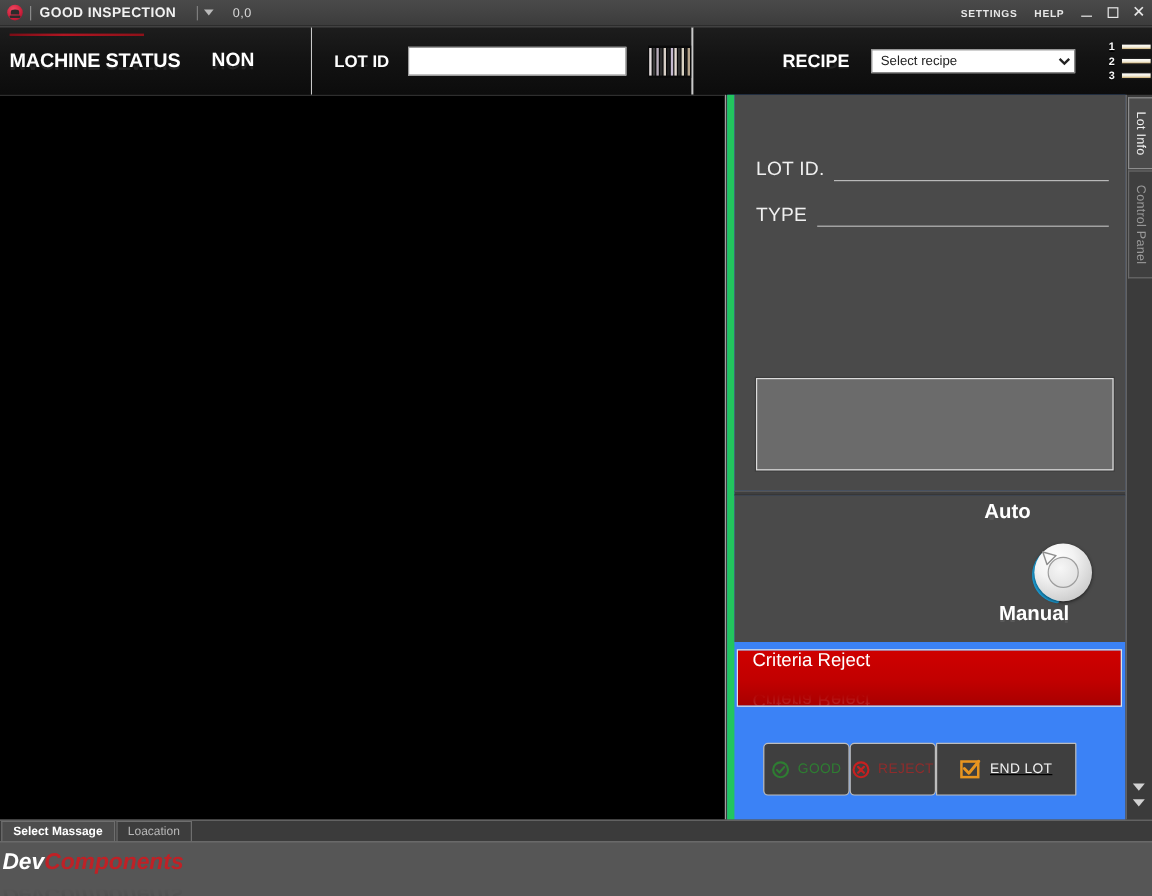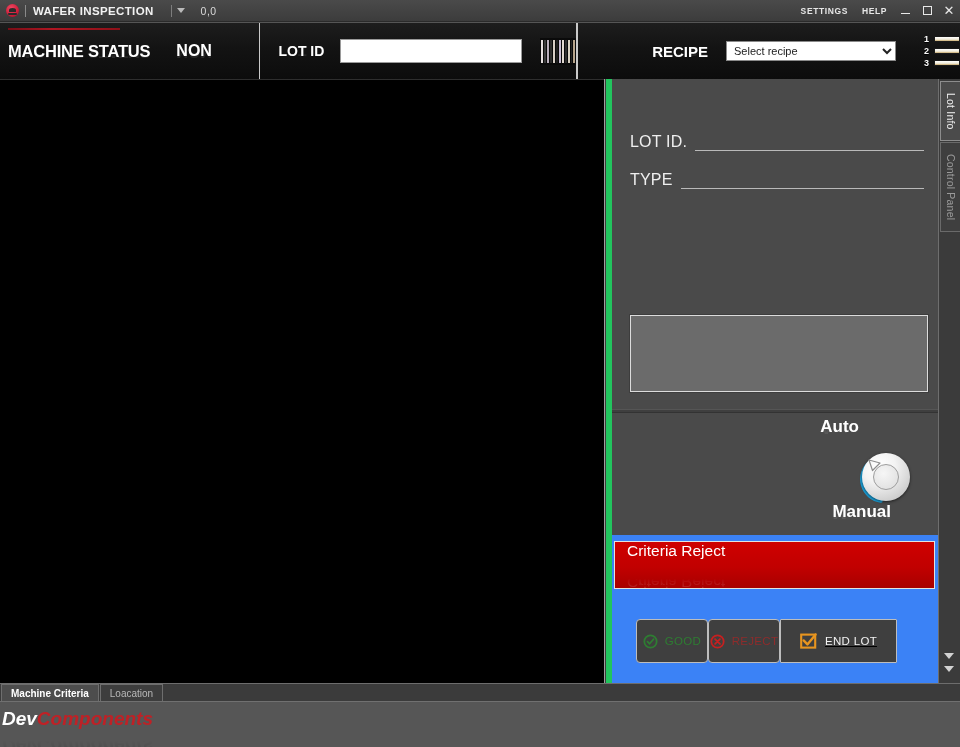--- a/index.html
+++ b/index.html
@@ -238,21 +238,21 @@
   }
 </style>
 </head>
 <body>
 
 <div id="app">
 
   <div class="titlebar">
     <div class="app-icon"></div>
     <div class="tb-sep"></div>
-    <div class="tb-title">WAFER INSPECTION</div>
+    <div class="tb-title">GOOD INSPECTION</div>
     <div class="tb-sep2"></div>
     <div class="tb-caret"></div>
     <div class="tb-num">0,0</div>
 
     <div class="tb-right">
       <div class="tb-link">SETTINGS</div>
       <div class="tb-link">HELP</div>
       <div class="tb-btn">
           <div class="glyph-min"></div>
         </div>
@@ -416,21 +416,21 @@
     <div class="stab stab-active">Lot Info</div>
     <div class="stab stab-inactive">Control Panel</div>
     <div class="scroll-arrows">
       <div class="sarrow"></div>
       <div class="sarrow"></div>
     </div>
   </div>
 
   <div class="bottom">
     <div class="btabs">
-      <div class="btab btab-active">Machine Criteria</div>
+      <div class="btab btab-active">Select Massage</div>
       <div class="btab btab-inactive">Loacation</div>
     </div>
     <div class="bbody">
       <div class="devlogo">
         <span class="d1">Dev</span><span class="d2">Components</span>
       </div>
       <div class="devlogo-refl">
         <span class="d1">Dev</span><span class="d2">Components</span>
       </div>
     </div>

